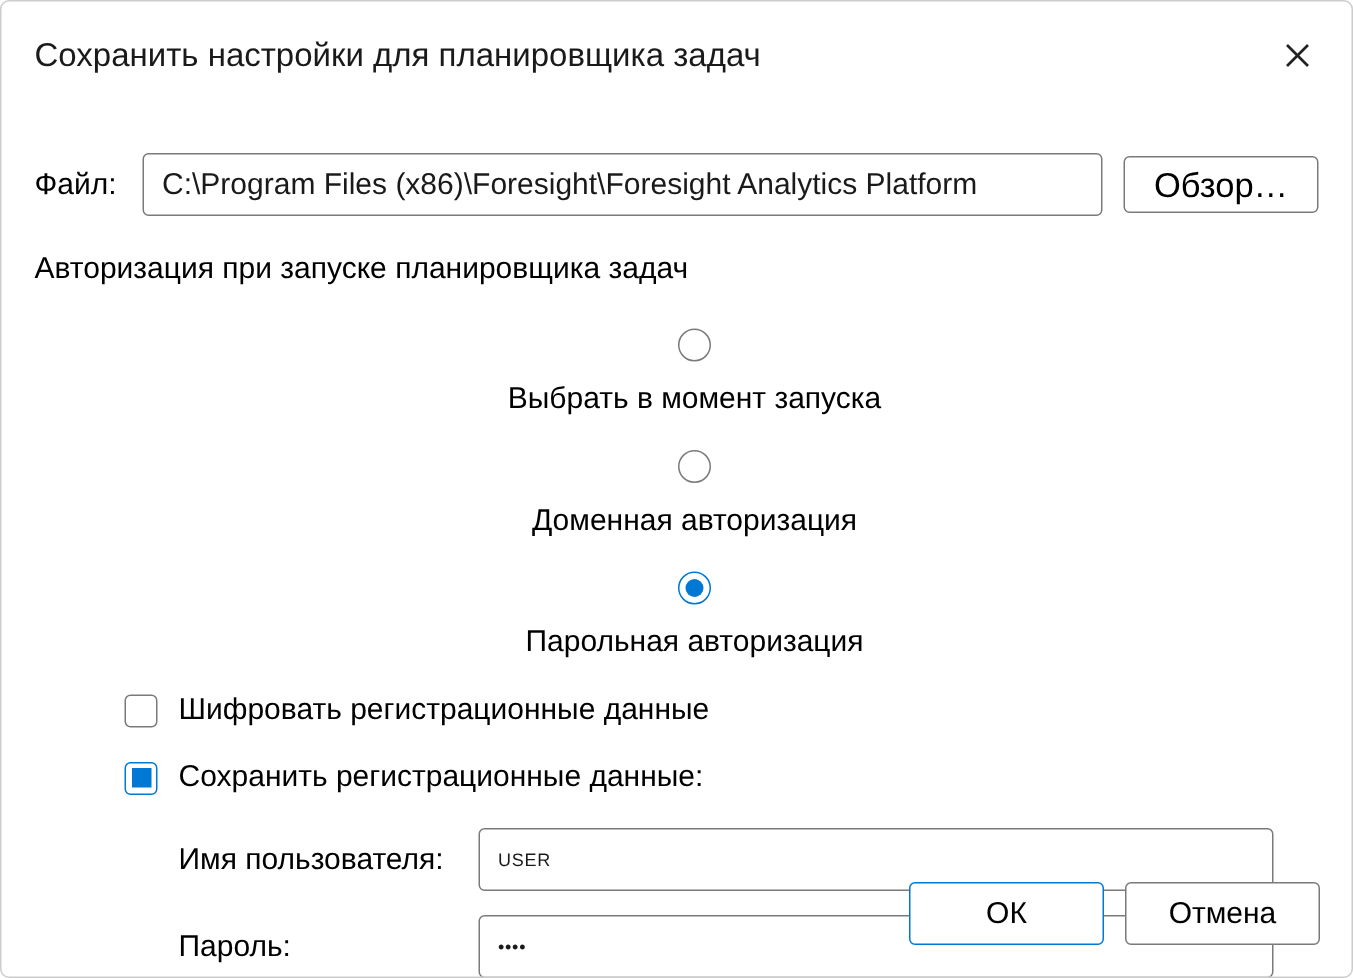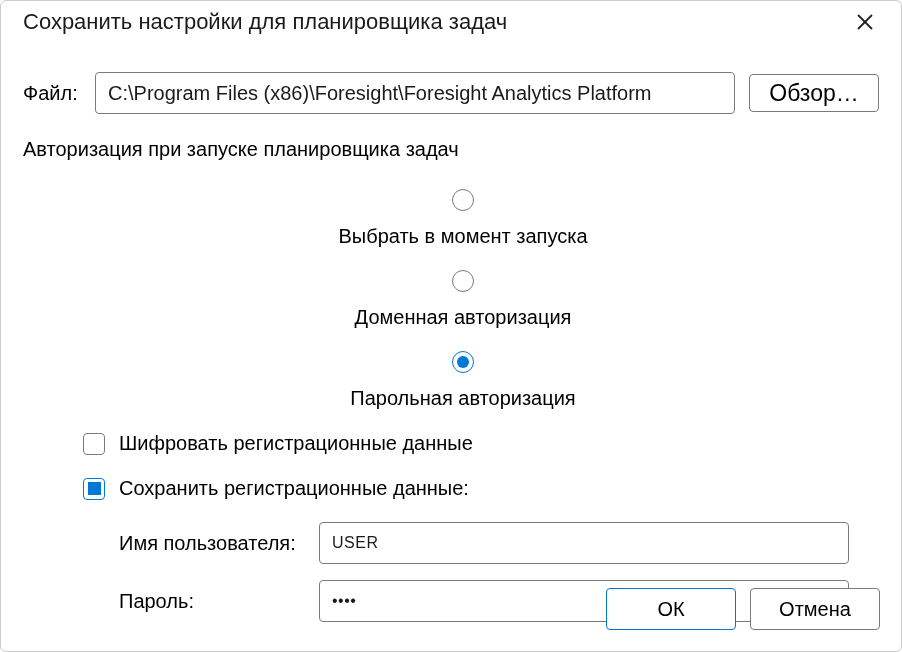--- a/index.html
+++ b/index.html
@@ -15,21 +15,21 @@
       width: 902px;
       height: 652px;
       overflow: hidden;
       border: 1px solid #cccccc;
       border-radius: 6px;
     }
     .dialog-header {
       display: flex;
       justify-content: space-between;
       align-items: center;
-      padding: 7px 22px 16px 22px;
+      padding: 22px 22px 16px 22px;
     }
     .dialog-title {
       font-size: 22px;
       font-weight: 400;
       color: #1a1a1a;
     }
     .close-btn {
       width: 28px;
       height: 28px;
       display: flex;
@@ -45,21 +45,21 @@
       stroke: #222;
       stroke-width: 1.8;
     }
     .dialog-body {
       padding: 0 22px;
     }
     .file-row {
       display: flex;
       align-items: center;
       gap: 14px;
-      margin-top: 20px;
+      margin-top: 35px;
       margin-bottom: 24px;
     }
     .file-label {
       font-size: 20px;
       min-width: 58px;
     }
     .file-input {
       flex: 1;
       height: 42px;
       border: 1px solid #7a7a7a;
@@ -159,21 +159,21 @@
     .cred-label {
       width: 200px;
       font-size: 20px;
     }
     .cred-input {
       flex: 1;
       height: 42px;
       border: 1px solid #7a7a7a;
       border-radius: 4px;
       padding: 0 12px;
-      font-size: 16px;
+      font-size: 12px;
       font-family: inherit;
       color: #1a1a1a;
       background: #fff;
       max-width: 530px;
       letter-spacing: 0.5px;
     }
     .dialog-footer {
       position: absolute;
       bottom: 22px;
       right: 22px;

